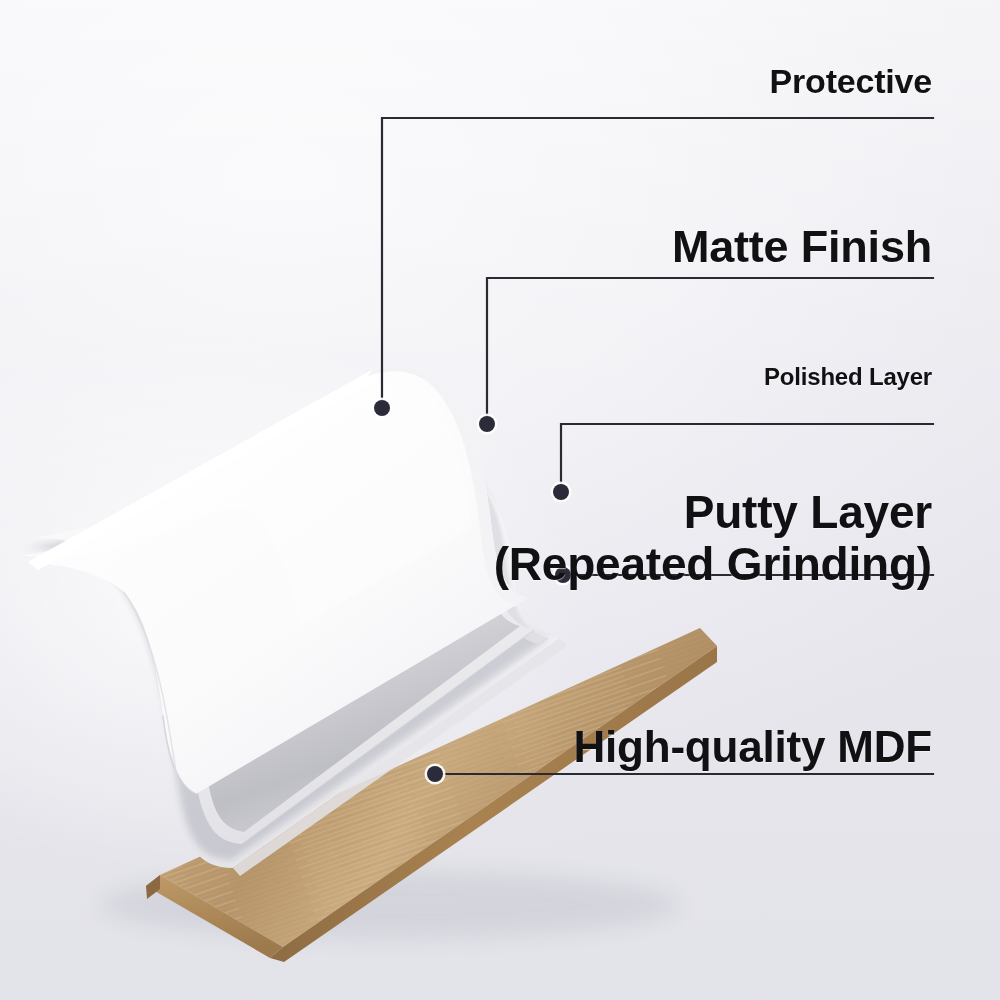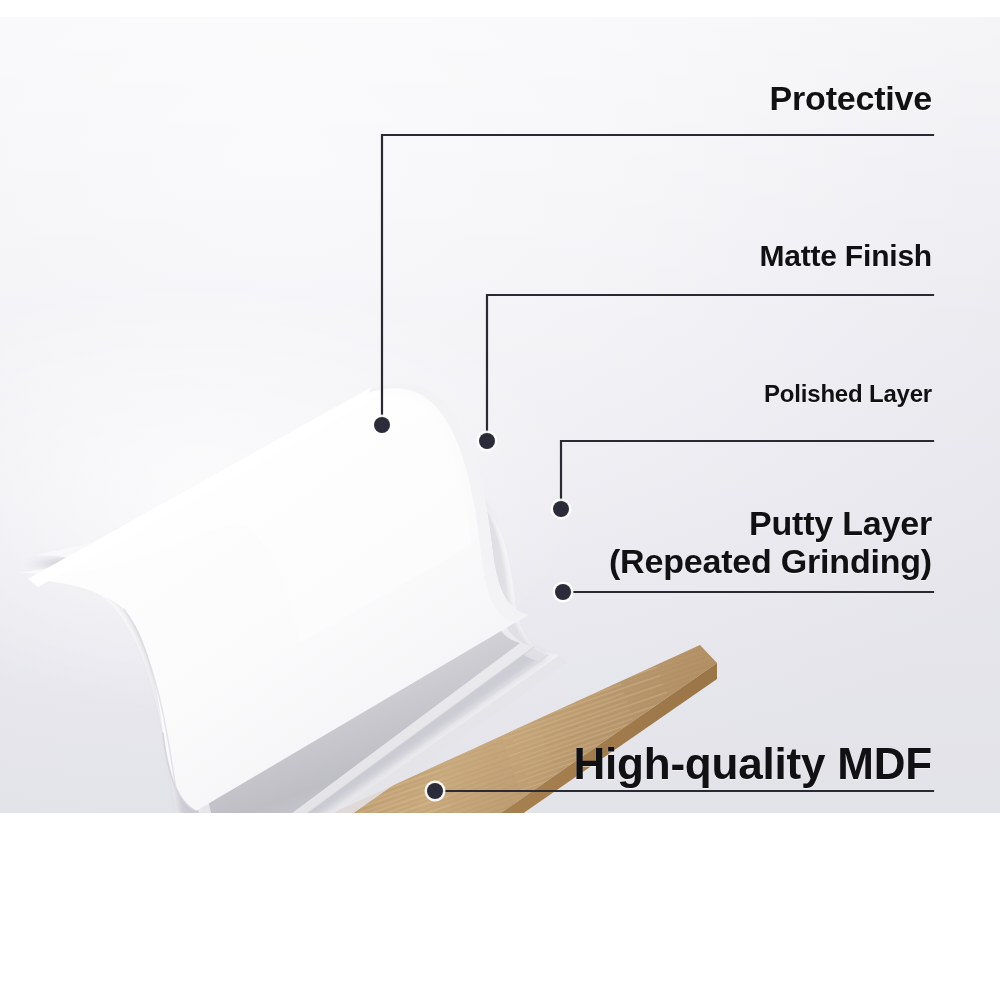--- a/index.html
+++ b/index.html
@@ -4,27 +4,26 @@
 <title>Layer Structure Diagram</title>
 <style>
   html, body {
     margin: 0;
     padding: 0;
     background: #ffffff;
   }
   #stage {
     position: relative;
     width: 1000px;
-    height: 796px;
+    height: 1000px;
     overflow: hidden;
     font-family: "Liberation Sans", "DejaVu Sans", sans-serif;
     background:
       radial-gradient(ellipse 900px 700px at 28% 18%, #f7f7fa 0%, #f2f2f6 40%, #ebebf1 70%, #e6e6ec 100%),
       linear-gradient(170deg, #f2f2f6 0%, #ececf2 45%, #e4e4ea 100%);
-    margin-top: 17px;
   }
 
   
   .bg-soft-a {
     position: absolute;
     left: 0; top: 0; width: 100%; height: 100%;
     background: linear-gradient(to bottom, rgba(255,255,255,0.55) 0%, rgba(255,255,255,0.10) 38%, rgba(210,210,220,0.18) 100%);
     pointer-events: none;
   }
   .bg-soft-b {
@@ -46,23 +45,23 @@
     position: absolute;
     color: #111114;
     font-weight: bold;
     letter-spacing: -0.2px;
     white-space: pre-line;
     text-align: right;
     line-height: 1.12;
     text-shadow: 0 1px 1px rgba(255,255,255,0.6);
   }
   .cl-1 { right: 68px; top: 62px;  font-size: 34px; }
-  .cl-2 { right: 68px; top: 222px; font-size: 30px; }
+  .cl-2 { right: 68px; top: 222px; font-size: 45px; }
   .cl-3 { right: 68px; top: 364px; font-size: 24px; }
-  .cl-4 { right: 68px; top: 487px; font-size: 34px; }
+  .cl-4 { right: 68px; top: 487px; font-size: 46px; }
   .cl-5 { right: 68px; top: 722px; font-size: 44px; }
 
   #leaders { position: absolute; left:0; top:0; width:1000px; height:1000px; }
 </style>
 </head>
 <body>
 
 <div id="stage">
 
   <div class="bg-soft-a"></div>

